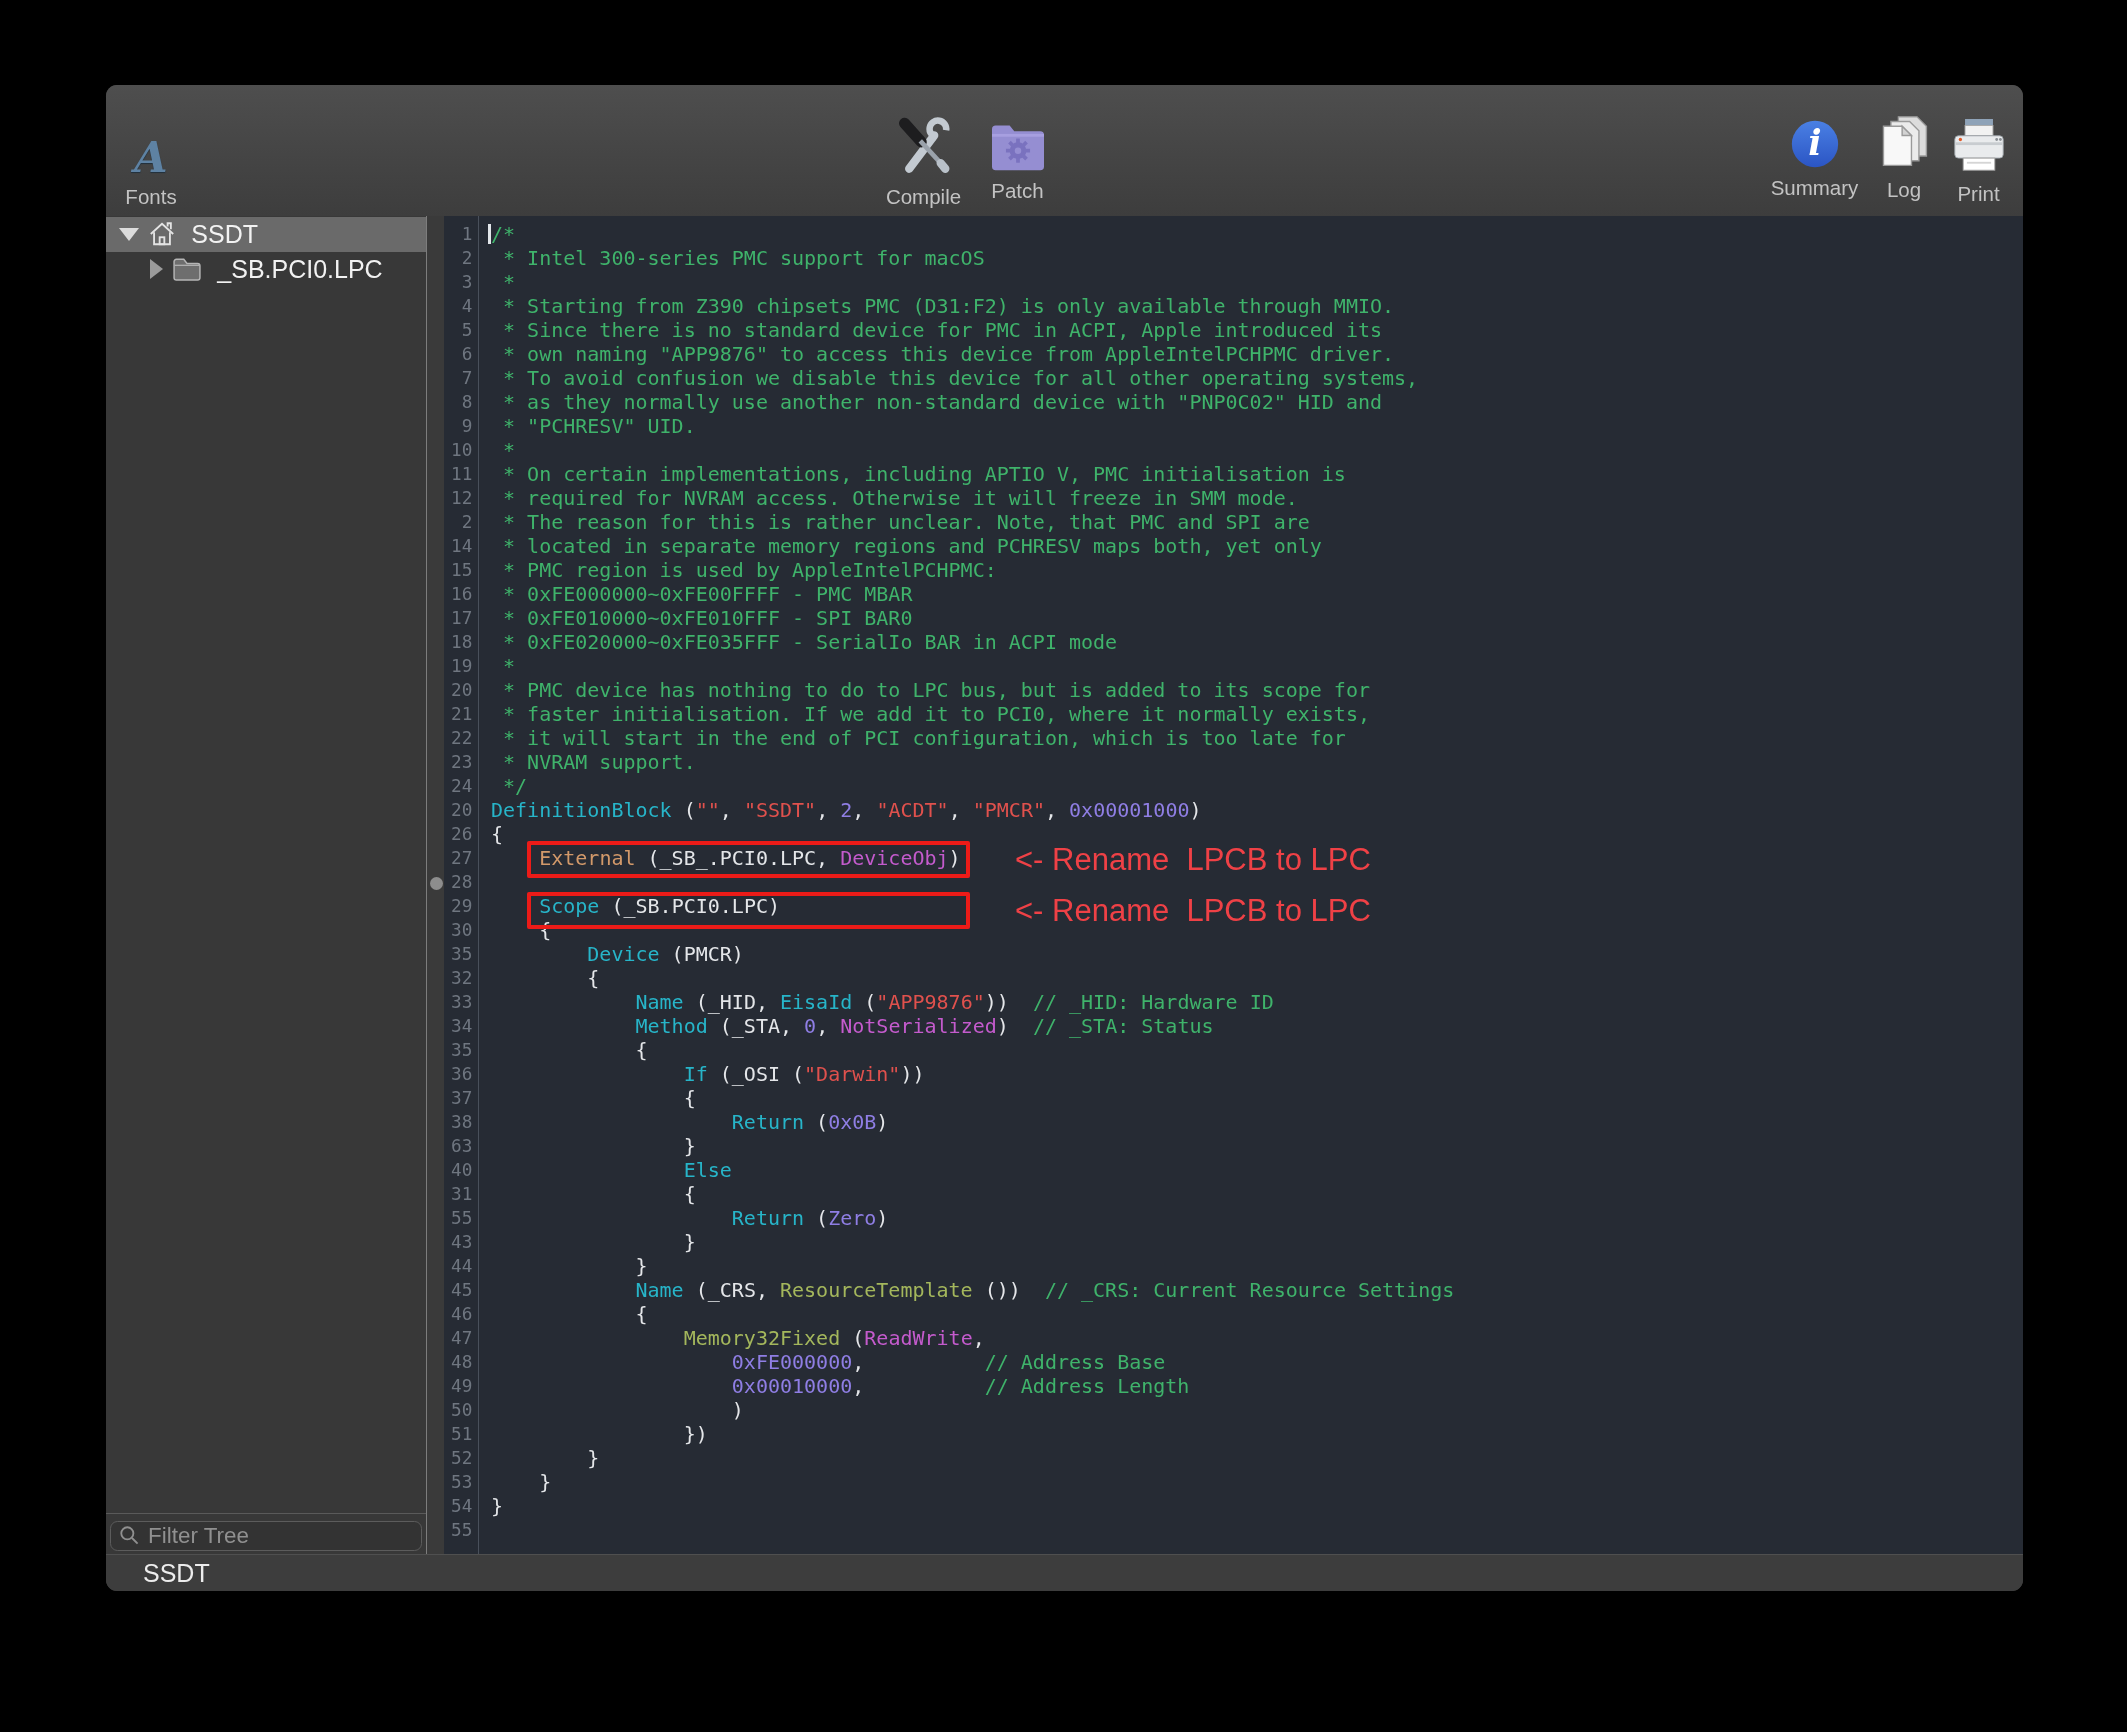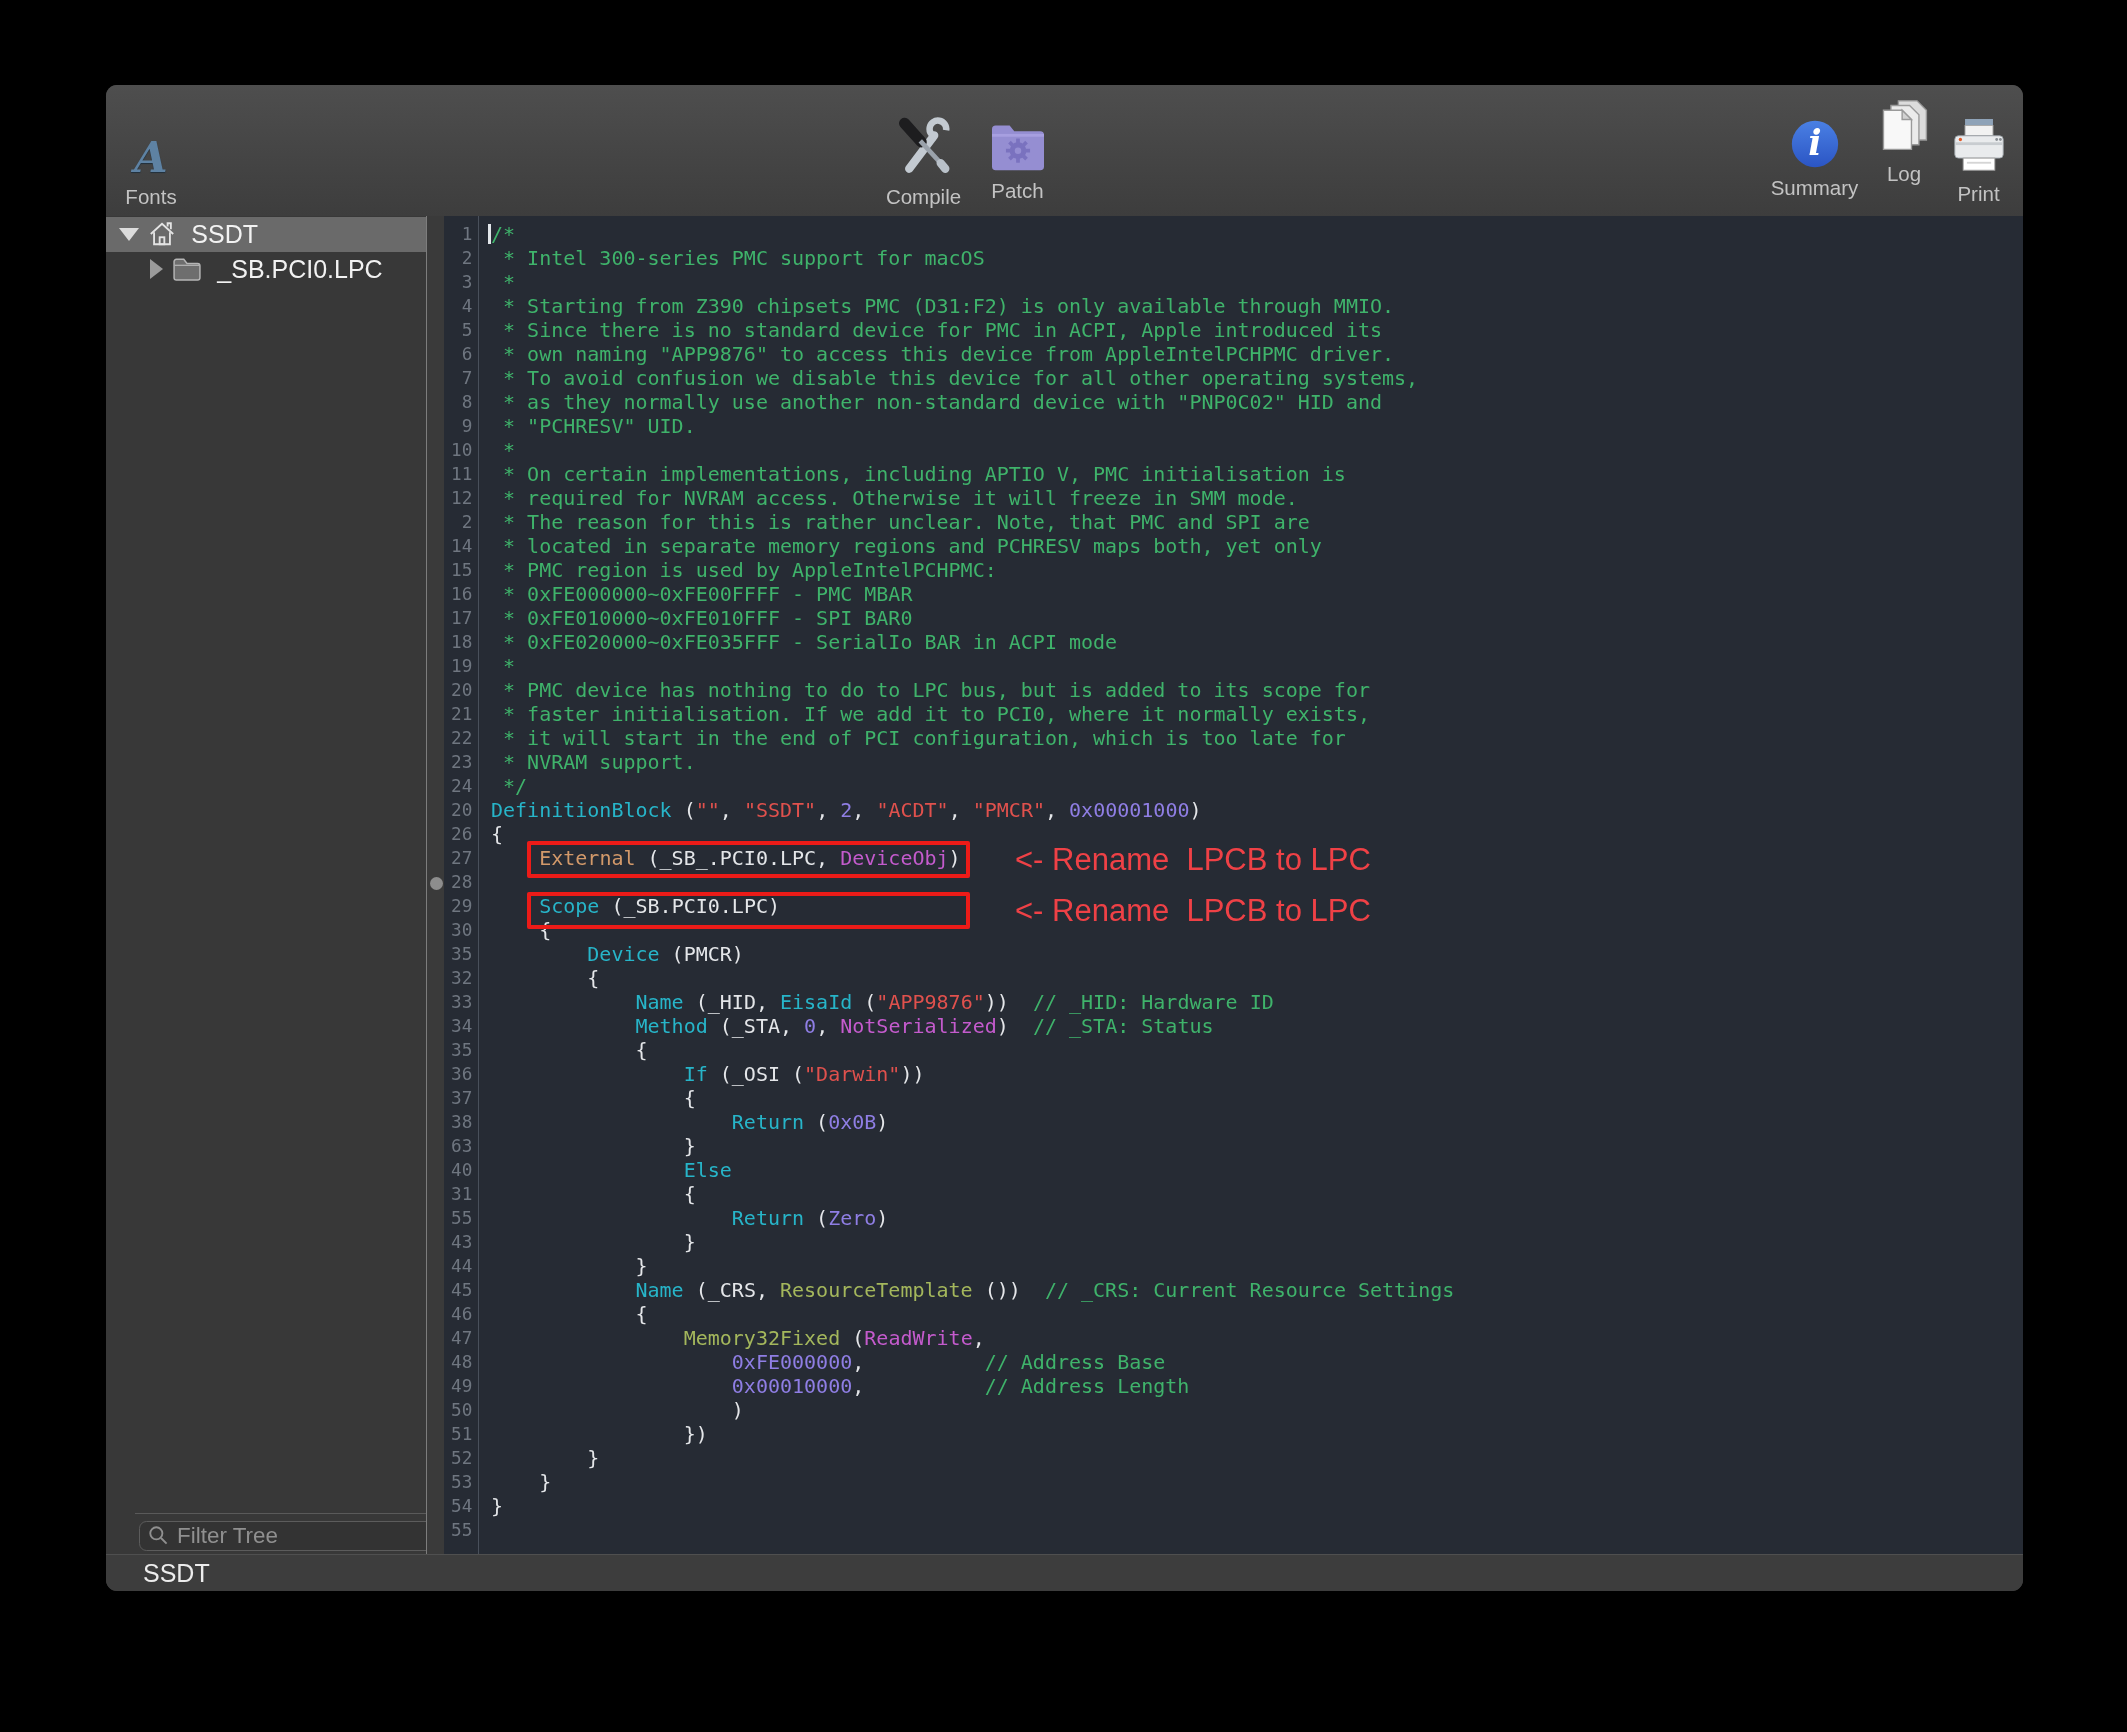--- a/index.html
+++ b/index.html
@@ -28,21 +28,21 @@
   .tree{position:absolute;left:0;top:0;width:100%;height:1297px;overflow:hidden;}
   .trow{position:relative;height:35px;display:flex;align-items:center;font-size:25px;color:#f2f2f2;}
   .trow.sel{background:#6a6a6a;}
   .tri-down{width:0;height:0;border-left:10.3px solid transparent;border-right:10.3px solid transparent;
             border-top:13px solid #dcdcdc;margin-left:13px;}
   .tri-right{width:0;height:0;border-top:10.3px solid transparent;border-bottom:10.3px solid transparent;
              border-left:13px solid #9b9b9b;margin-left:44px;}
   .tico{margin-left:9.3px;display:flex;align-items:center;}
   .tlabel{margin-left:15px;white-space:nowrap;}
   .filterbar{position:absolute;left:0;top:1297px;width:320px;height:41px;background:#383838;
-             border-top:0.9px solid #5a5a5a;margin-left:29px;}
+             border-top:0.9px solid #5a5a5a;}
   .filterbox{position:absolute;left:3.7px;top:6.5px;width:310px;height:28px;background:#333333;
              border:1.9px solid #5c5c5c;border-radius:7.5px;display:flex;align-items:center;}
   .filterbox .ph{font-size:22.4px;color:#909090;margin-left:7.5px;}
   .markerstrip{position:absolute;left:320px;top:0;width:18.6px;height:1338px;background:#3a3a3a;
                border-left:1.9px solid #7d7d7d;border-right:1.9px solid #7d7d7d;box-sizing:border-box;}
   .markdot{position:absolute;left:2.8px;top:661px;width:13px;height:13px;border-radius:50%;background:#8d8d8d;}
   
   .editor{position:absolute;left:338px;top:0;width:1578px;height:1338px;background:#262b34;}
   .gutter{position:absolute;left:0;top:5.6px;width:34px;text-align:right;
           font-family:"DejaVu Sans Mono",monospace;font-size:17.7px;color:#6f7680;}
@@ -120,21 +120,21 @@
                   <stop offset="1" stop-color="#2b55c4"></stop>
               </linearGradient>
             </defs>
             <circle cx="27" cy="27" r="25" fill="url(#gB)"></circle>
             <text x="27" y="39" font-size="38" font-family="DejaVu Serif" font-style="italic" font-weight="bold" fill="#ffffff" text-anchor="middle">i</text>
           </svg>
         </span>
         <span class="lbl">Summary</span>
       </div>
 
-      <div class="titem" style="left:1760px;top:14px;width:76px;">
+      <div class="titem" style="left:1760px;top:30px;width:76px;">
         <span>
           <svg width="56" height="56" viewBox="0 0 60 60">
             <g stroke="#9a9a9a" stroke-width="1.5">
               <path d="M24 2 h20 l10 10 v32 h-30 z" fill="#dcdcdc"></path>
               <path d="M16 7 h20 l10 10 v32 h-30 z" fill="#ebebeb"></path>
               <path d="M8 12 h20 l10 10 v32 h-30 z" fill="#f8f8f8"></path>
               <path d="M28 12 l10 10 h-10 z" fill="#d2d2d2"></path>
             </g>
           </svg>
         </span>

